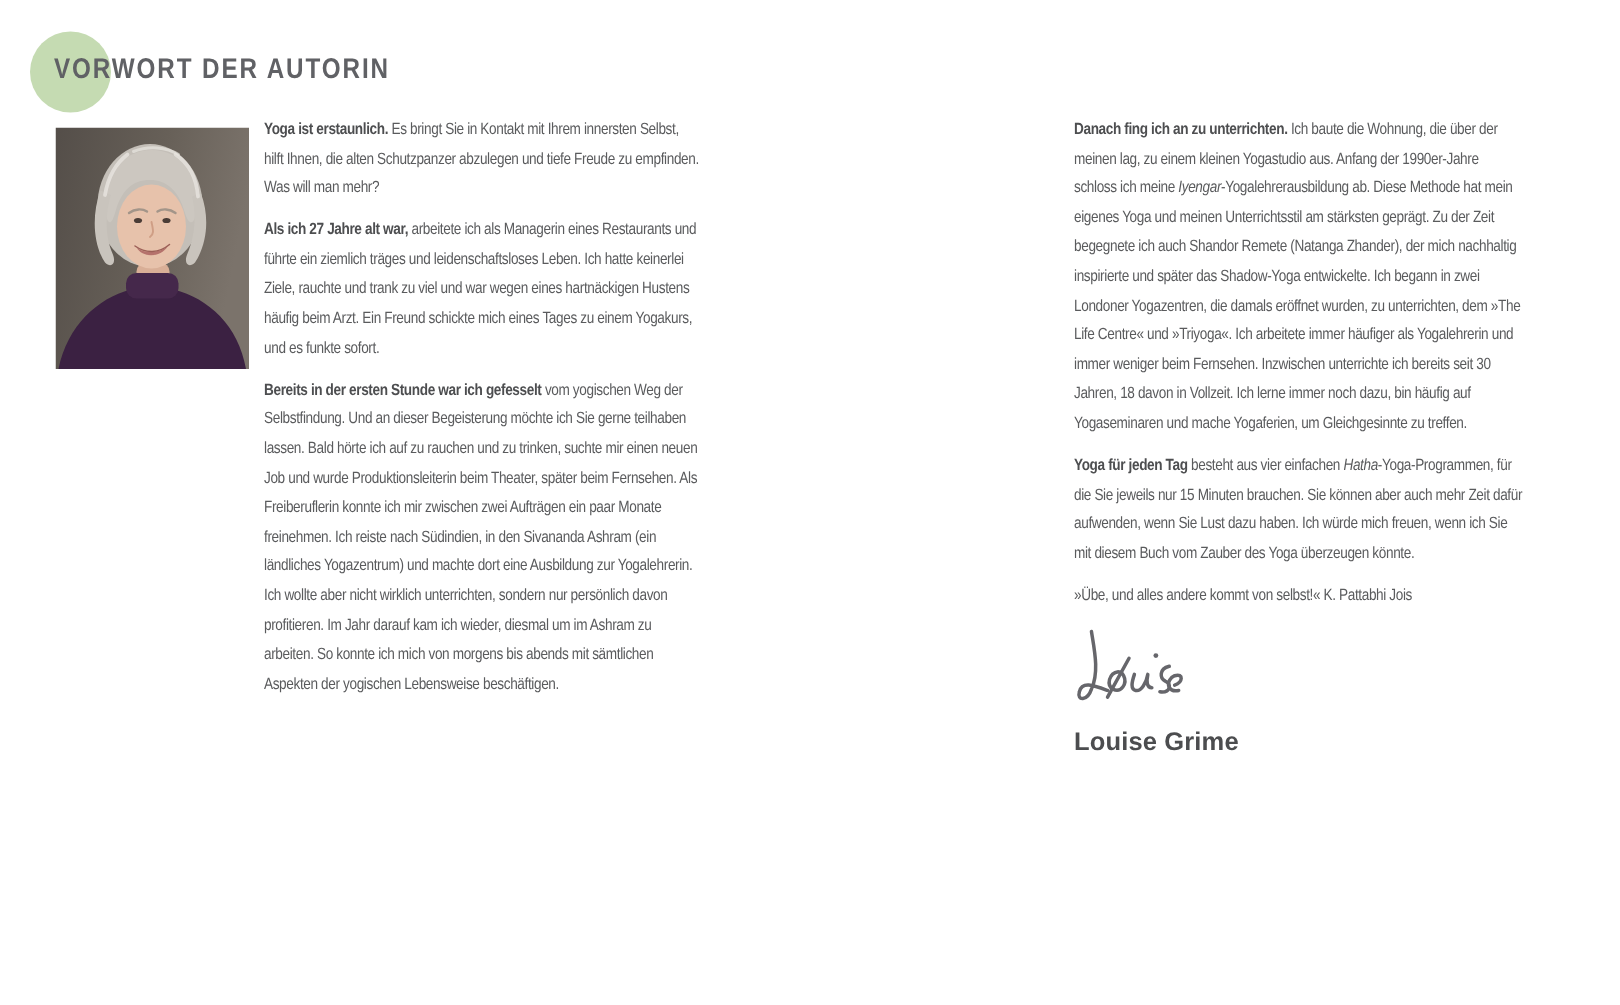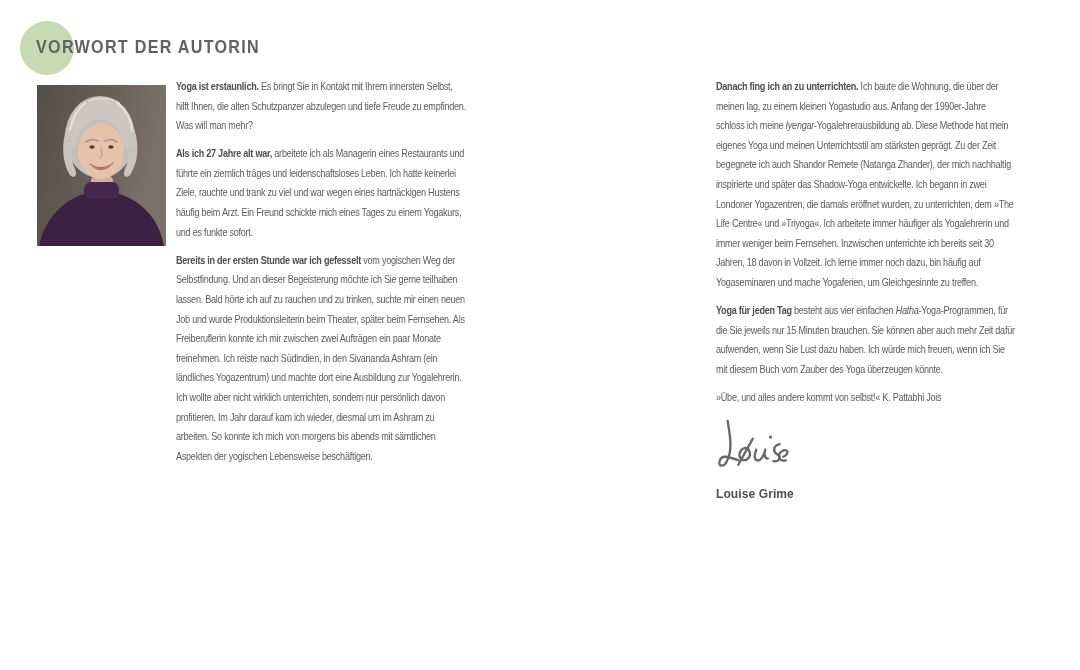--- a/index.html
+++ b/index.html
@@ -26,21 +26,21 @@
     letter-spacing:-0.3px;transform:scaleX(0.84);transform-origin:0 0;
   }
   .col-left{left:176px;width:346px;}
   .col-right{left:716px;width:356px;}
   .textcol p{margin:0 0 8.5px 0;}
   .b{font-weight:bold;color:#4d4e50;}
   .i{font-style:italic;}
   .quote{margin-top:0;}
   .descale{transform:scaleX(1.1905);transform-origin:0 0;}
   .signature-block{margin-top:6px;height:62px;}
-  .author-name{margin-top:7px;font-weight:bold;font-size:12px;color:#4c4d4f;letter-spacing:0.1px;}
+  .author-name{margin-top:7px;font-weight:bold;font-size:17px;color:#4c4d4f;letter-spacing:0.1px;}
 </style>
 </head>
 <body>
 
 <div class="page">
 
   <div class="accent-circle"></div>
   <h1 class="page-title">VORWORT DER AUTORIN</h1>
 
   <svg class="portrait" viewBox="0 0 129 161" width="129" height="161" xmlns="http://www.w3.org/2000/svg">

